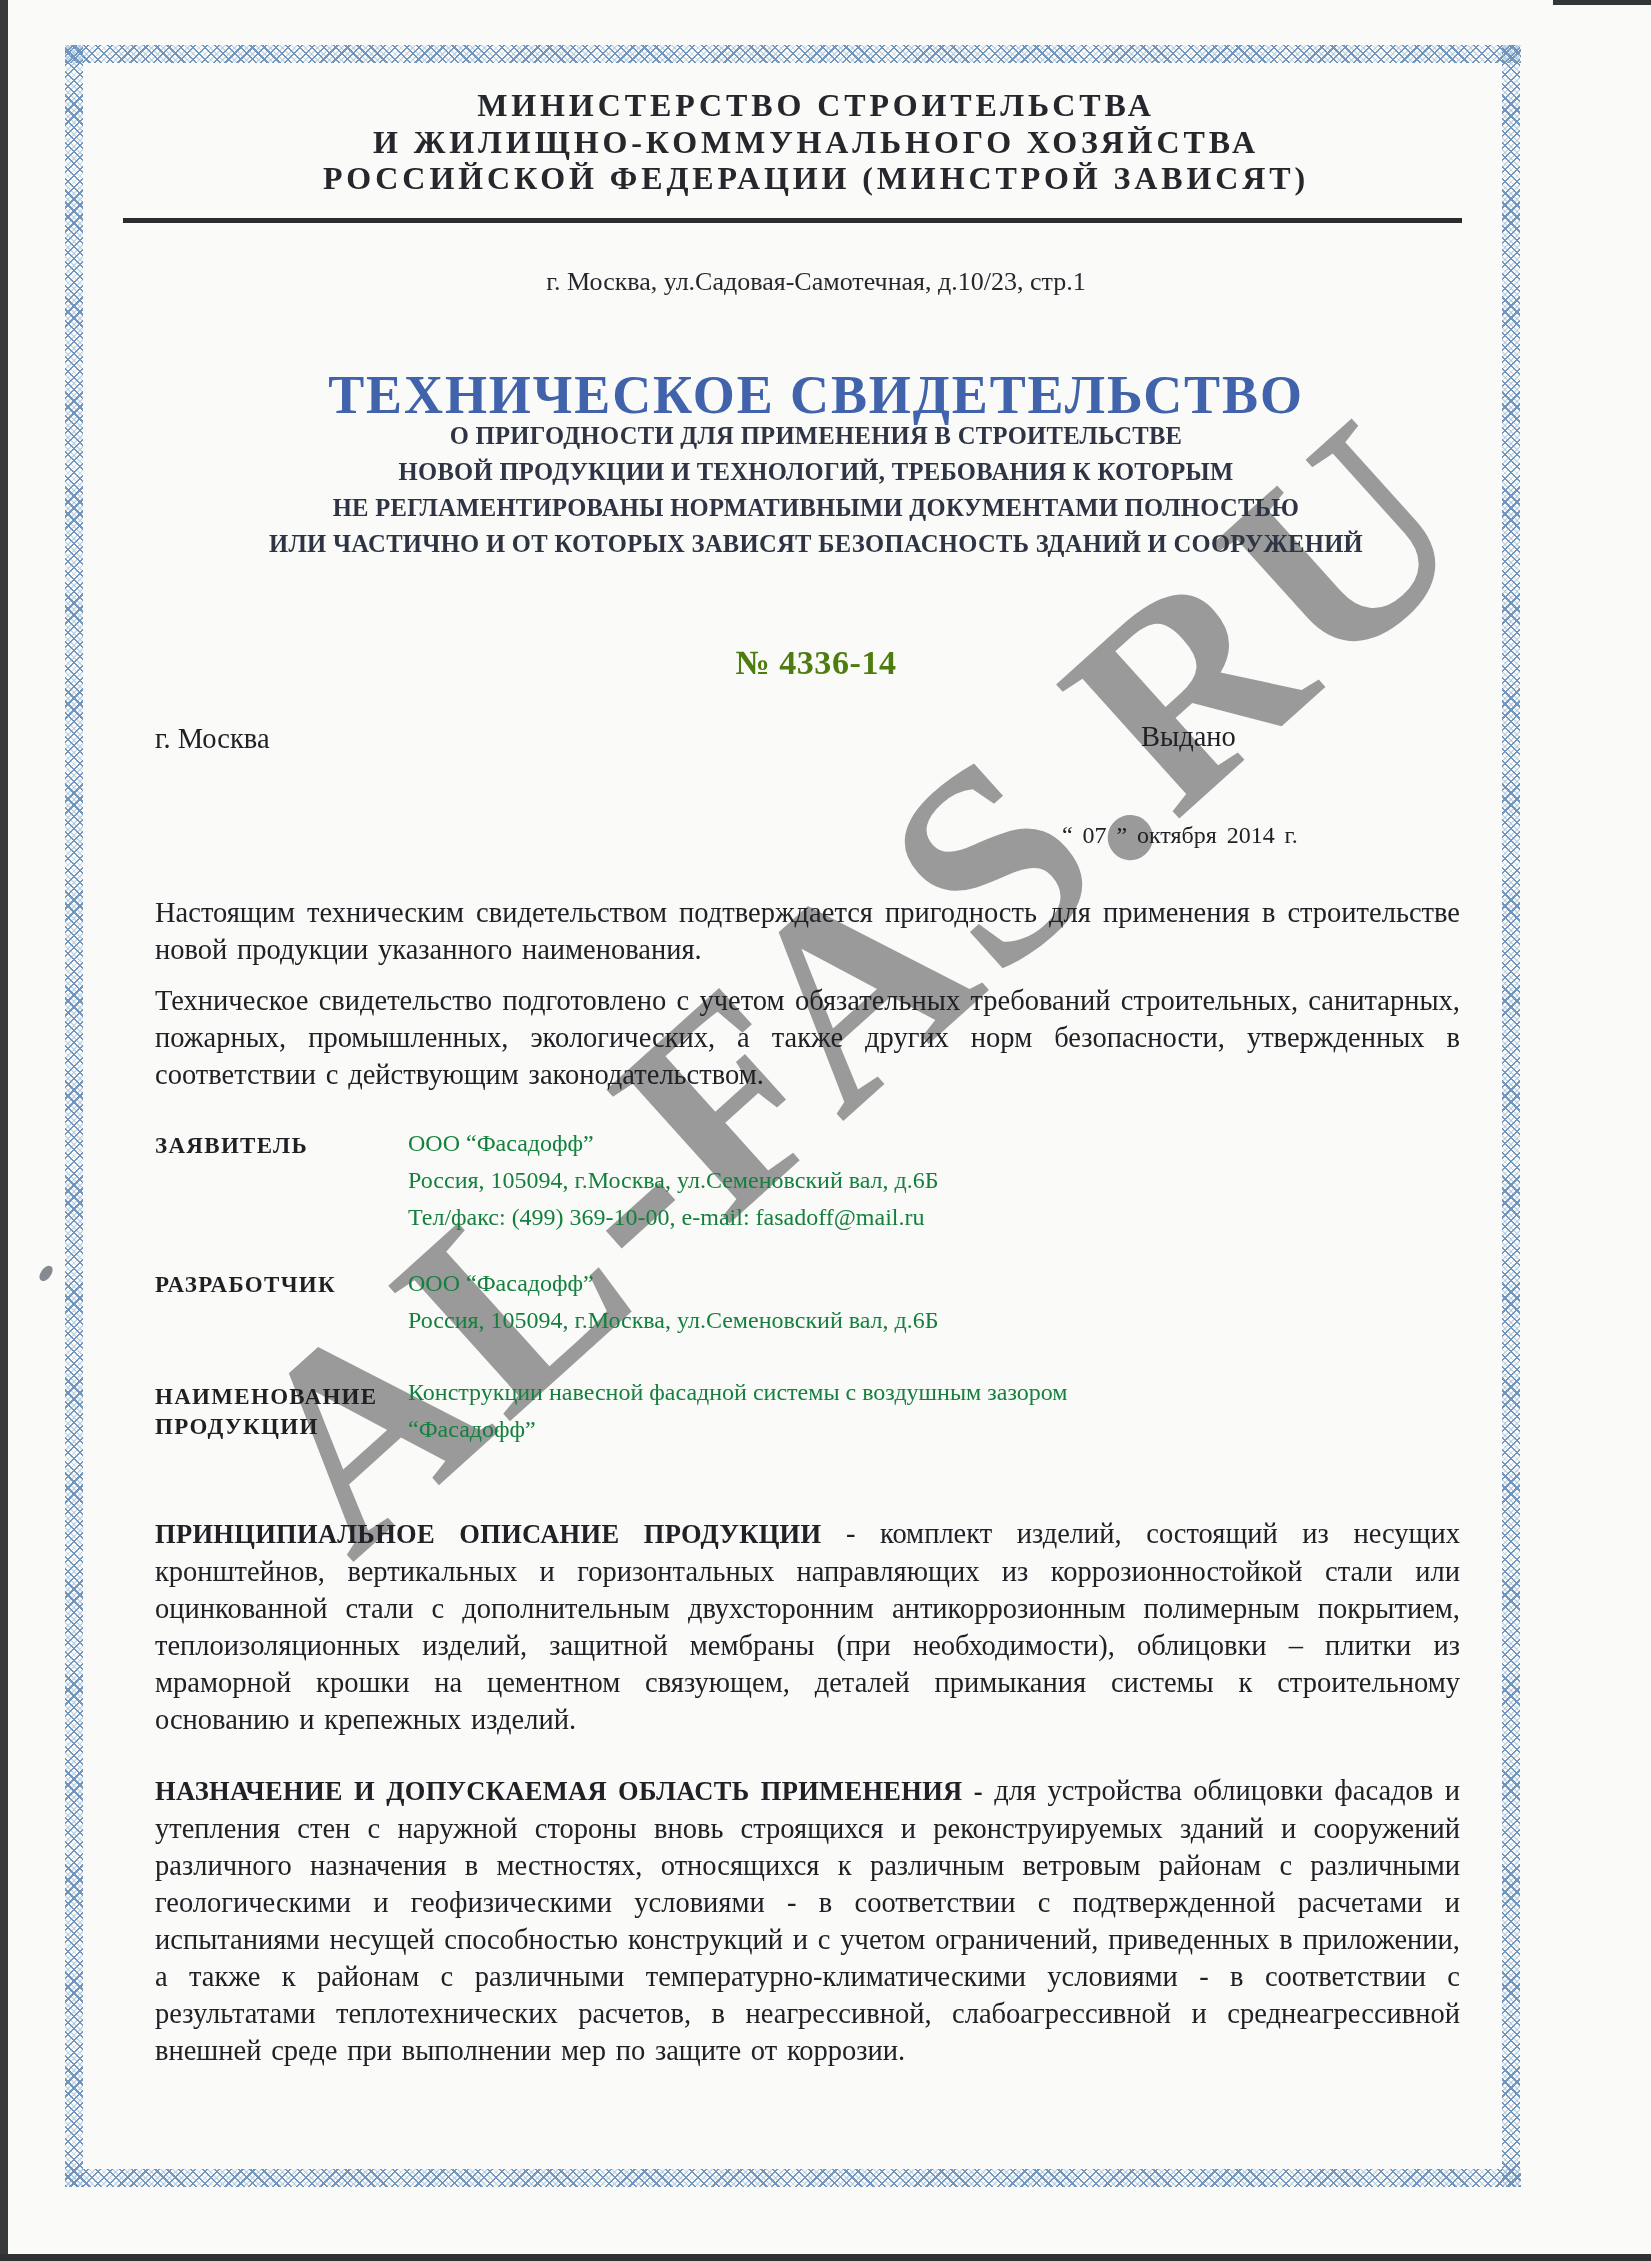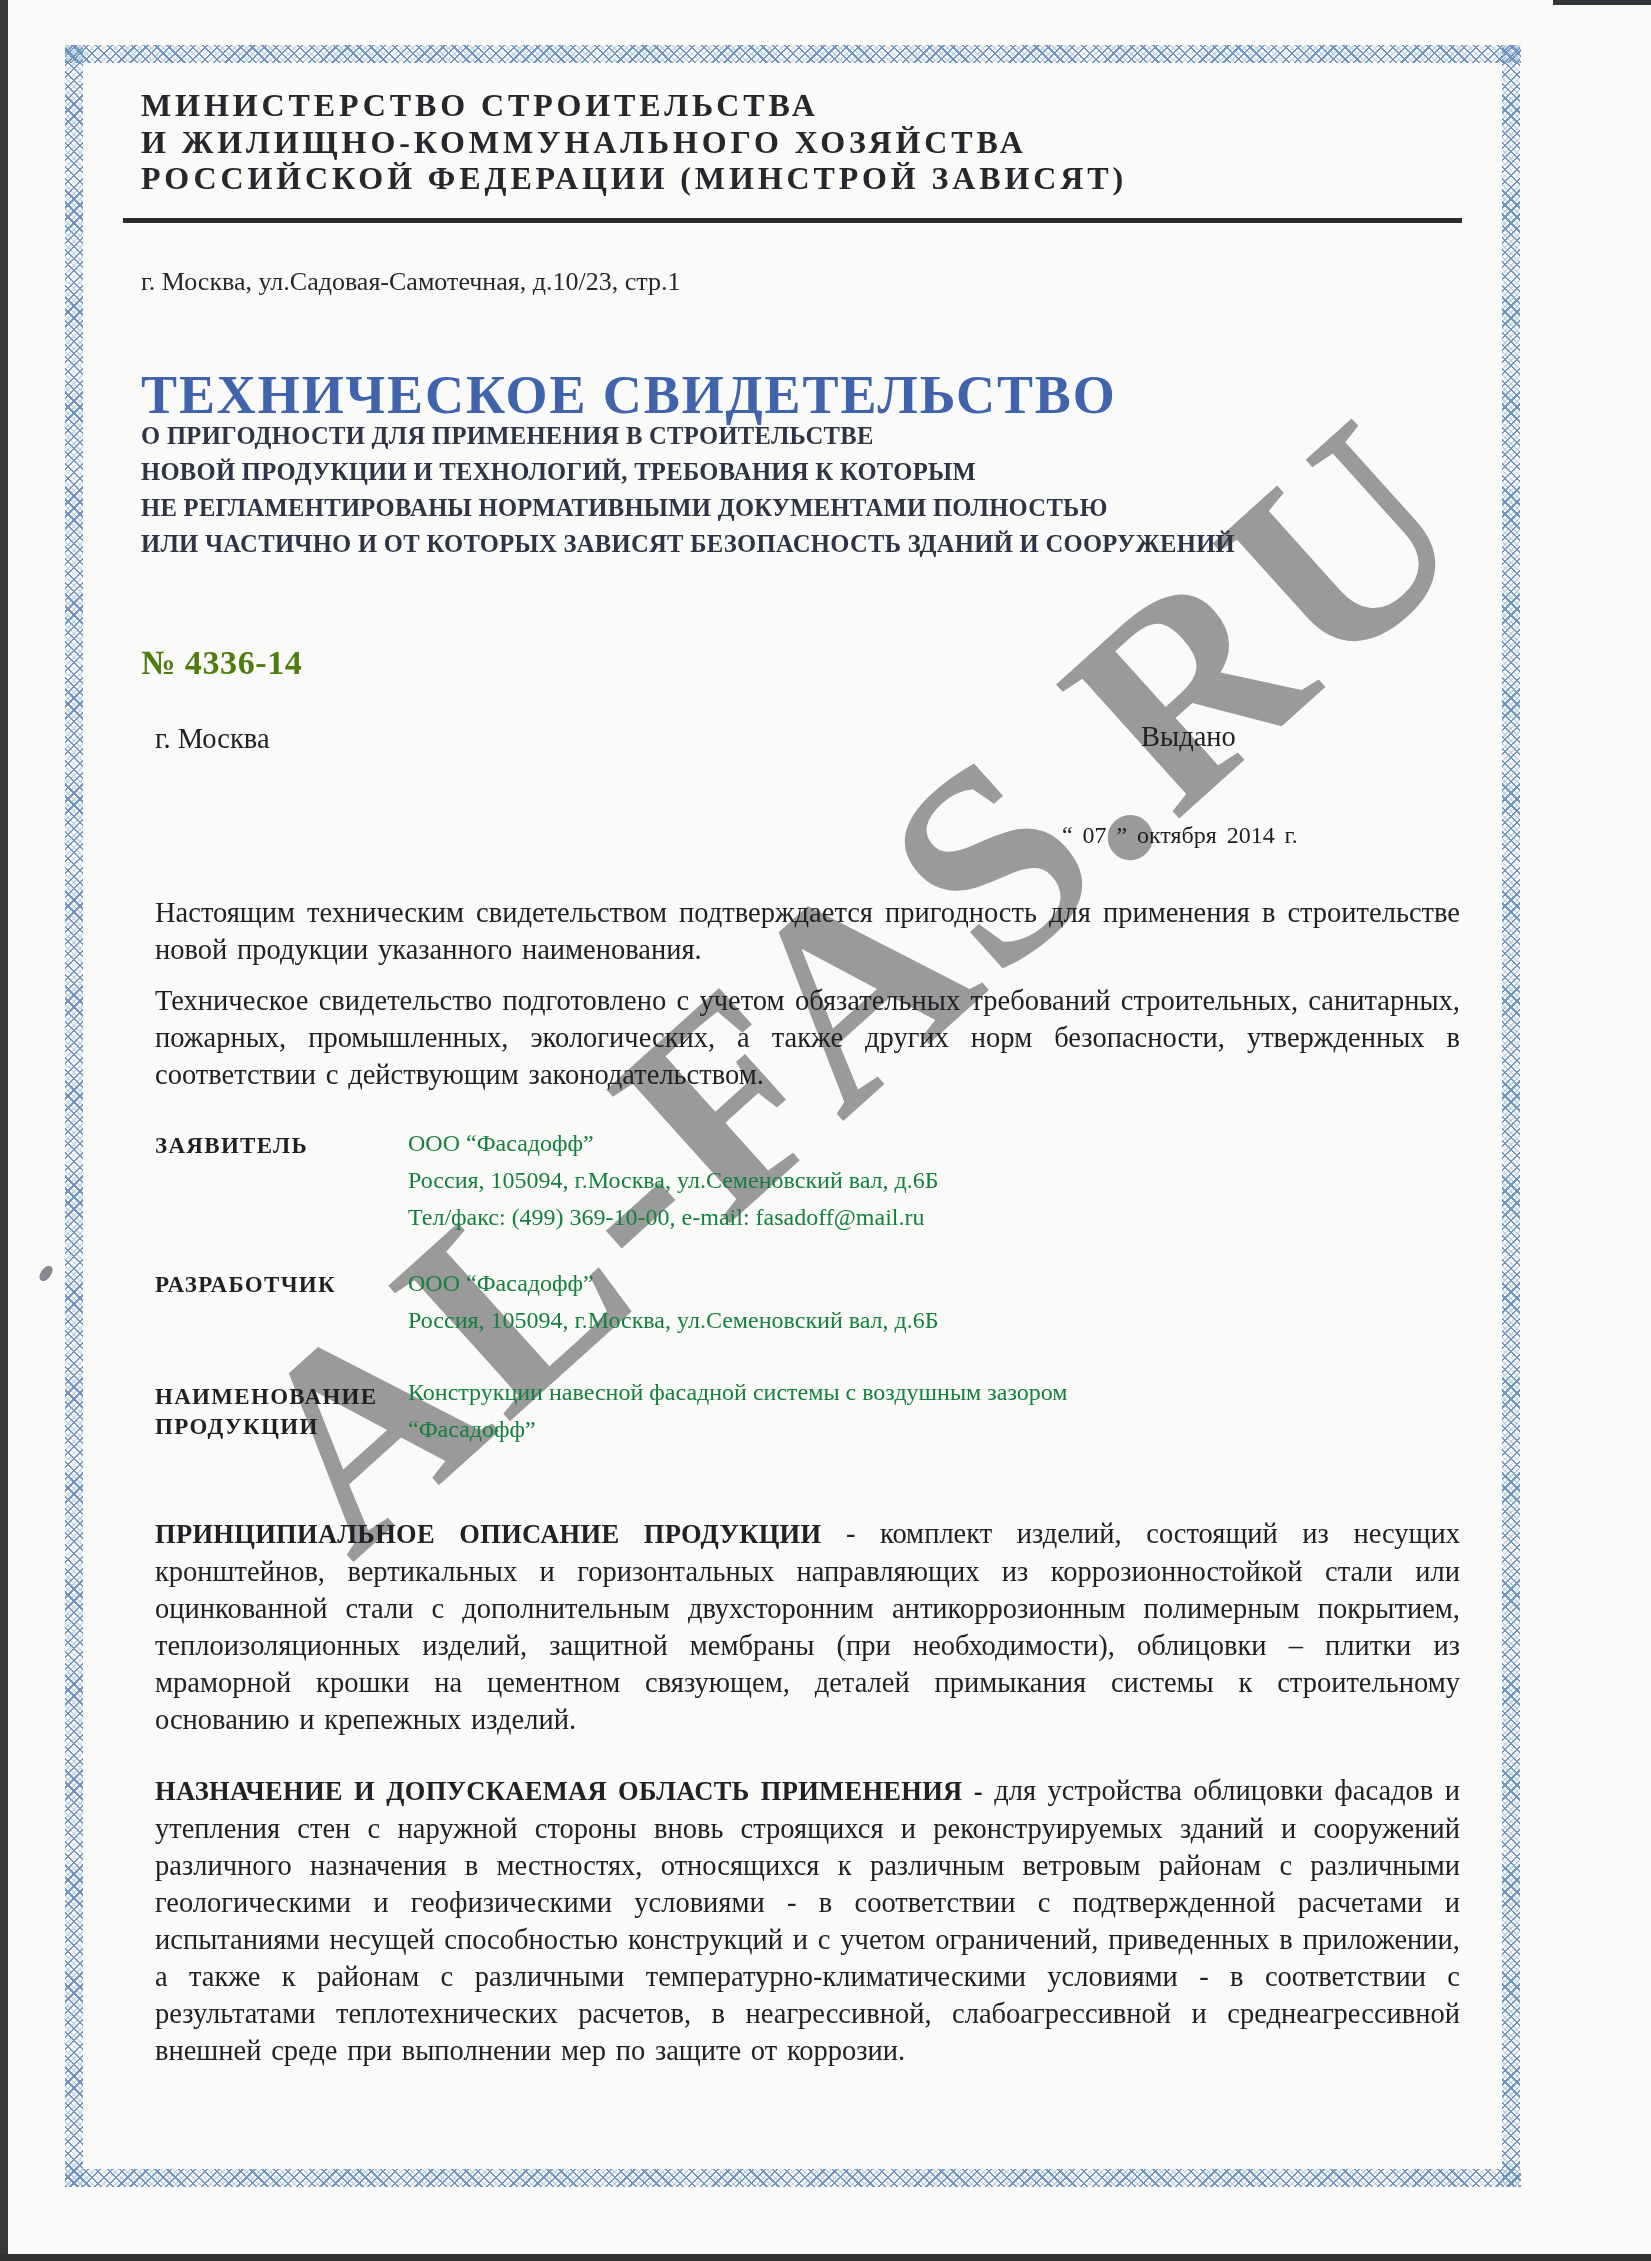--- a/index.html
+++ b/index.html
@@ -46,21 +46,21 @@
       repeating-linear-gradient(-45deg, transparent 0 3.9px, rgba(160,190,218,0.55) 3.9px 5.2px, transparent 5.2px 8.4px);
   }
   .b-top    { left: 65px; top: 45px;   width: 1456px; height: 18px; }
   .b-bottom { left: 65px; top: 2169px; width: 1456px; height: 18px; }
   .b-left   { left: 65px; top: 45px;   width: 18px;   height: 2142px; }
   .b-right  { left: 1502px; top: 45px;  width: 18px;   height: 2142px; }
 
   
   .content { position: absolute; inset: 0; z-index: 2; }
 
-  .center-line { left: 141px; width: 1308px; }
+  .center-line { left: 162px; width: 1308px; text-align: center; }
 
   .hline {
     font-weight: 700;
     font-size: 32px;
     letter-spacing: 3.9px;
     color: #26272c;
     line-height: 1;
   }
   .rule {
     left: 123px; top: 218px; width: 1339px; height: 5.2px;

